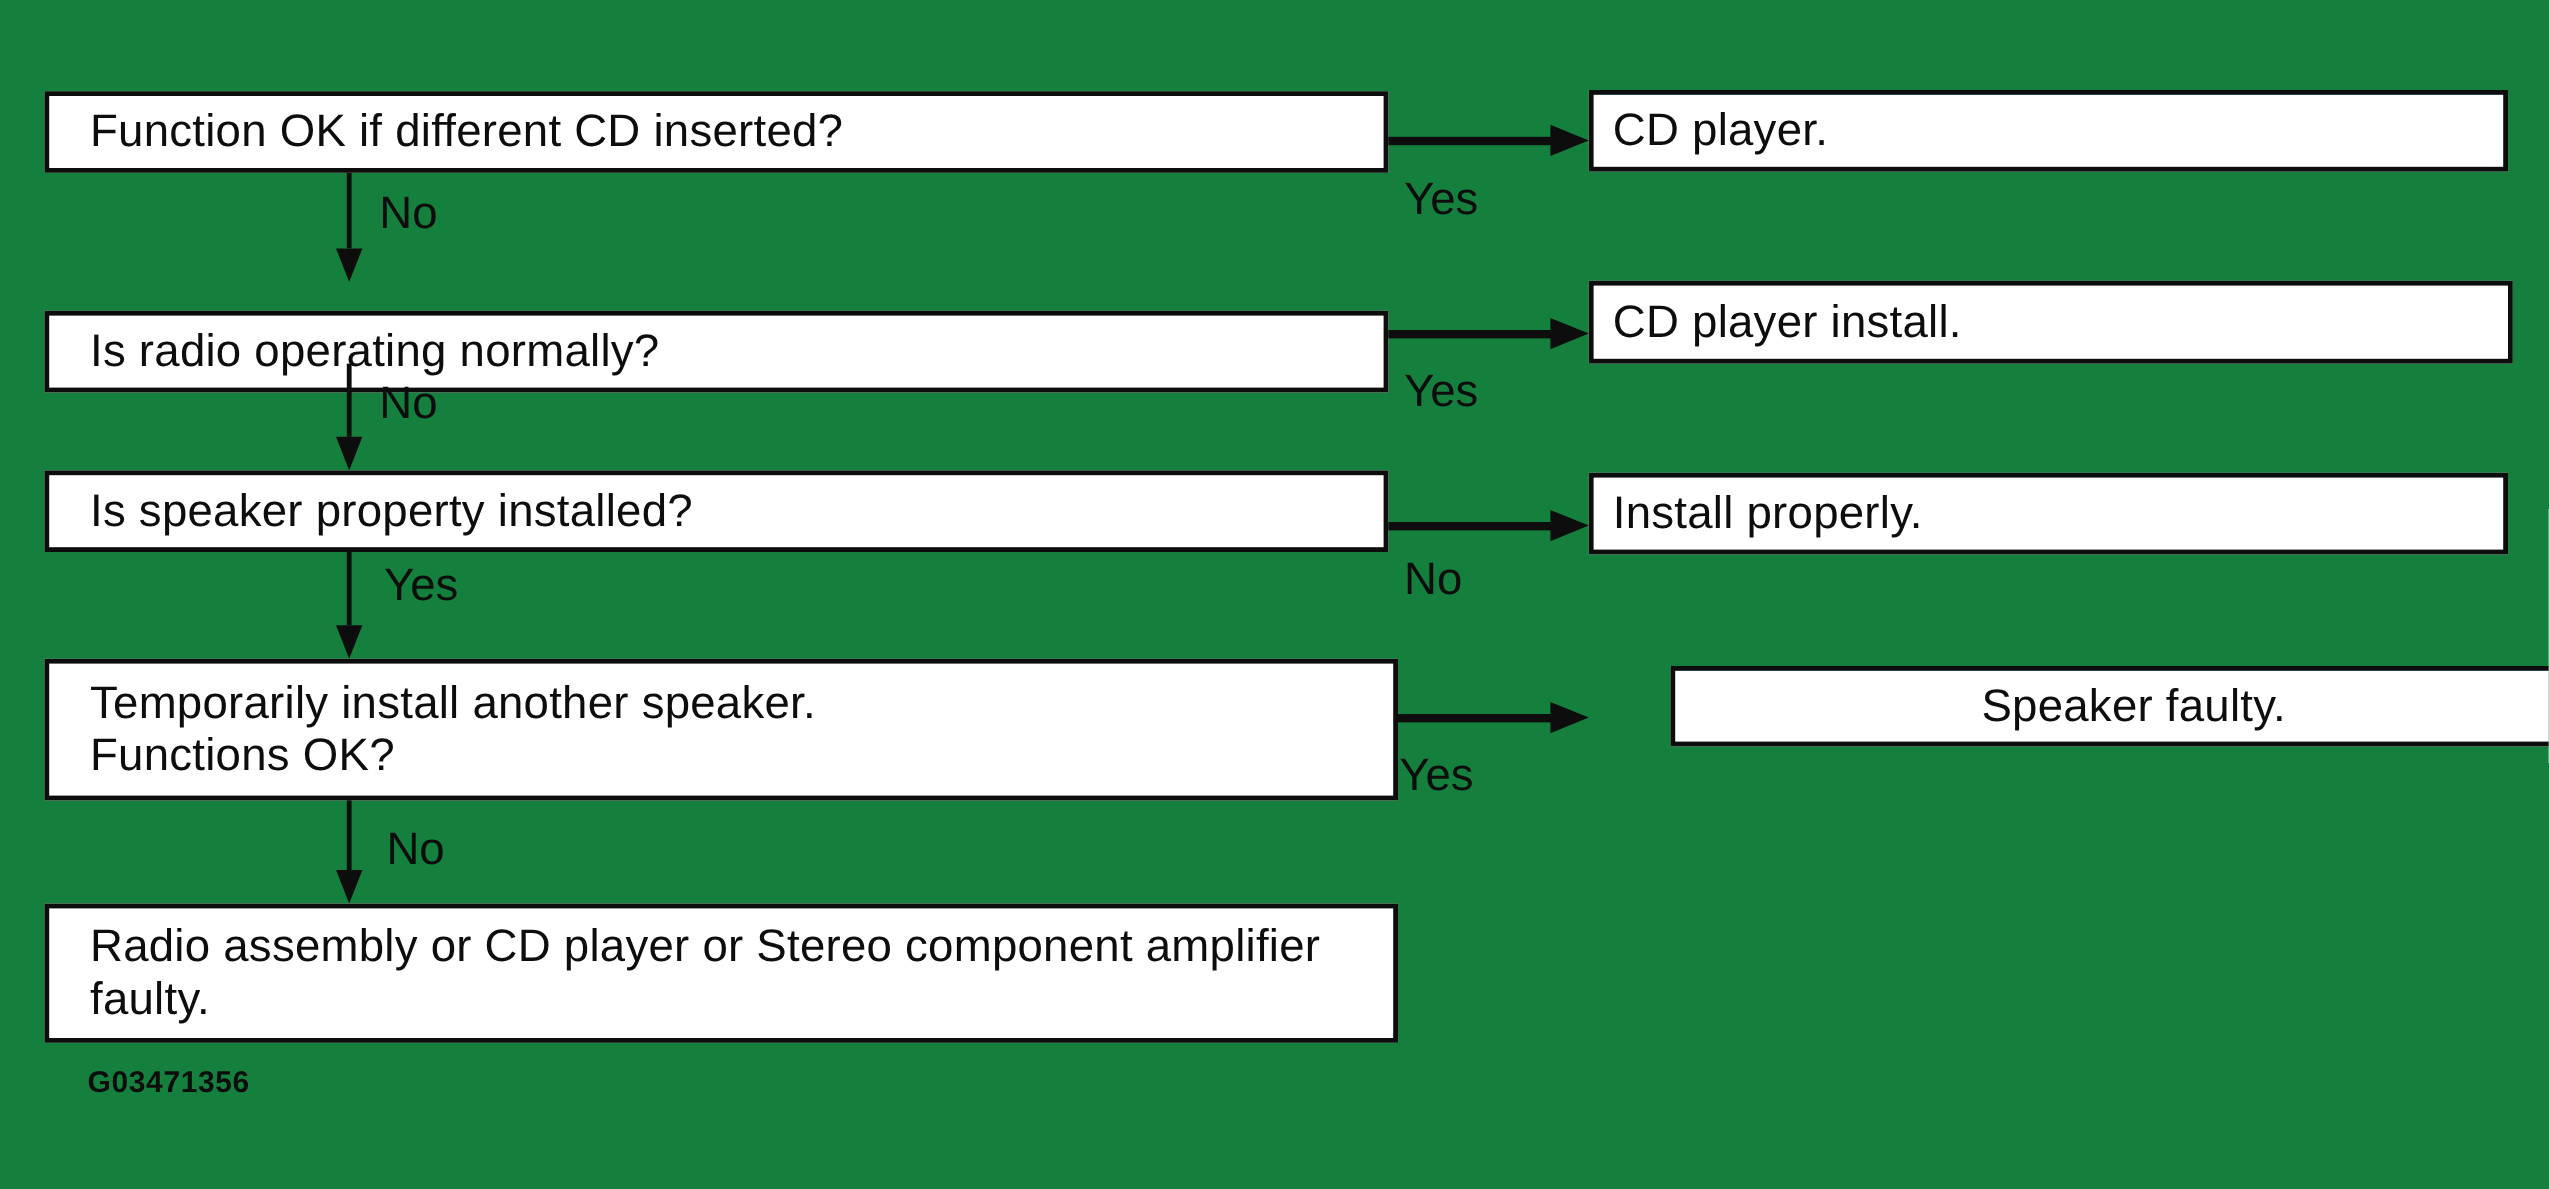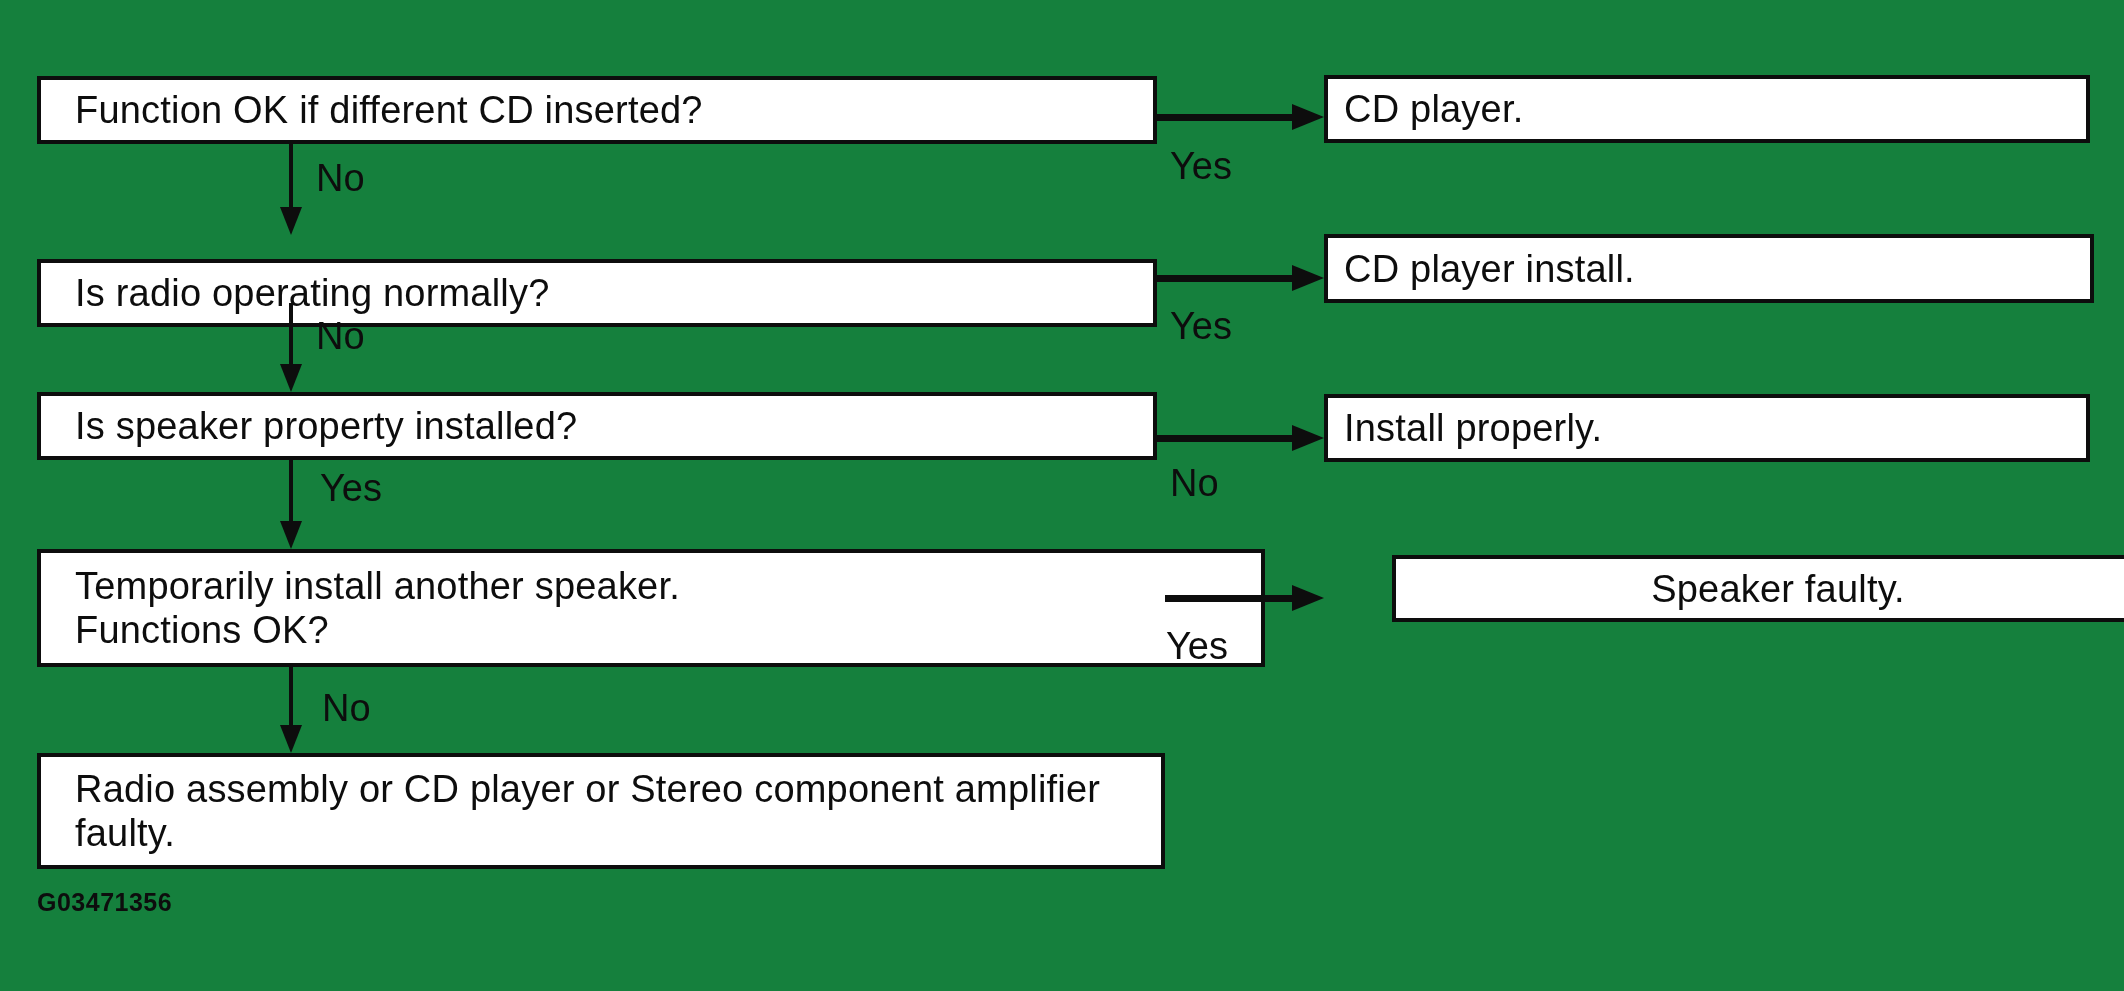--- a/index.html
+++ b/index.html
@@ -37,40 +37,40 @@
     border-bottom: 13px solid transparent;
     border-left: 32px solid #0d0d0d;
   }
   .arrow-down {
     position: absolute; width: 0; height: 0;
     border-left: 11px solid transparent;
     border-right: 11px solid transparent;
     border-top: 28px solid #0d0d0d;
   }
   .edge-label { position: absolute; font-size: 38px; line-height: 40px; }
-  .figure-id { position: absolute; font-size: 25px; font-weight: bold; letter-spacing: 0.5px; }
+  .figure-id { position: absolute; font-size: 25px; font-weight: bold; letter-spacing: 0.5px; margin-left: 36px; }
 </style>
 </head>
 <body>
 
 <div class="canvas">
 
   <div class="box qbox" style="left:37px; top:76px; width:1120px; height:68px;">
     <span class="box-text">Function OK if different CD inserted?</span>
   </div>
 
   <div class="box qbox" style="left:37px; top:235px; width:1120px; height:68px;margin-top:24px;">
     <span class="box-text">Is radio operating normally?</span>
   </div>
 
   <div class="box qbox" style="left:37px; top:392px; width:1120px; height:68px;">
     <span class="box-text">Is speaker property installed?</span>
   </div>
 
-  <div class="box qbox" style="left:37px; top:549px; width:1228px; height:118px;">
+  <div class="box qbox" style="left:37px; top:549px; width:1128px; height:118px;">
     <span class="box-text">Temporarily install another speaker.
 Functions OK?</span>
   </div>
 
   <div class="box qbox" style="left:37px; top:753px; width:1128px; height:116px;">
     <span class="box-text">Radio assembly or CD player or Stereo component amplifier
 faulty.</span>
   </div>
 
   <div class="box rbox" style="left:1324px; top:75px; width:766px; height:68px;">

